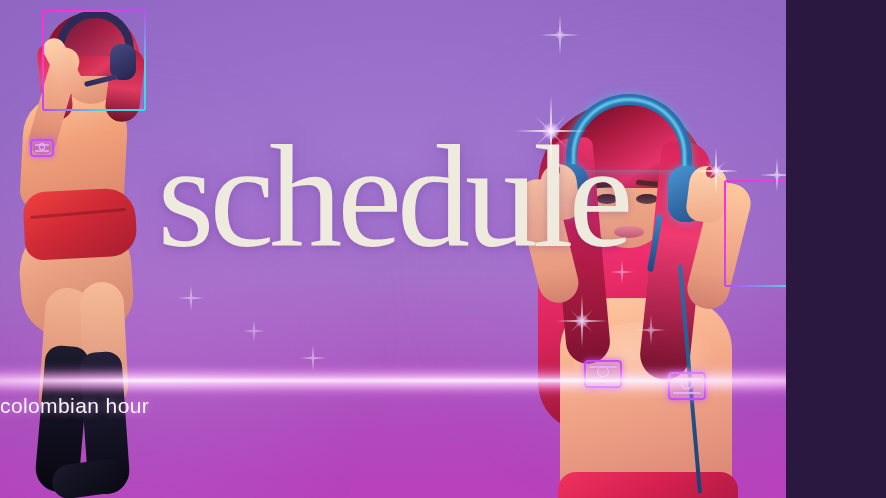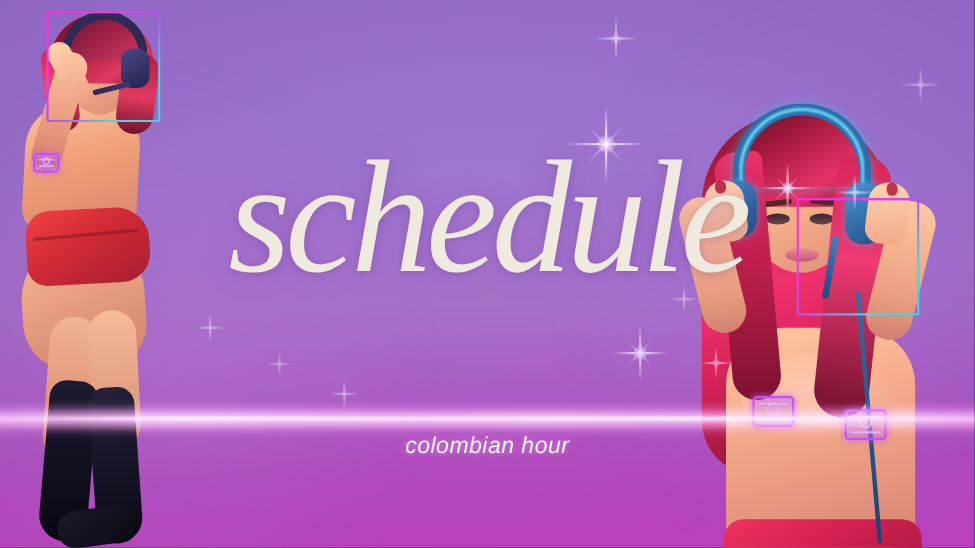--- a/index.html
+++ b/index.html
@@ -1,24 +1,23 @@
 <!DOCTYPE html>
 <html><head>
 <meta charset="utf-8">
 <style>
   html,body{margin:0;padding:0;background:#2a1840;}
   *{box-sizing:border-box;}
 
   #banner{
     position:relative;
-    width:886px;height:498px;
+    width:786px;height:498px;
     overflow:hidden;
     font-family:"Liberation Sans",sans-serif;
     user-select:none;
-    font-style:italic;
   }
 
   
   .bg-base{
     position:absolute;inset:0;
     background:linear-gradient(178deg,
       #9a6fd0 0%,
       #9a70cf 22%,
       #9d70cd 40%,
       #a56ecb 55%,
@@ -203,21 +202,21 @@
   #time-line{
     position:absolute;left:0;right:0;top:360px;
     text-align:center;
     font-size:21px;font-weight:700;
     letter-spacing:6.5px;
     color:#fdf6ff;
     text-shadow:0 0 10px rgba(255,160,245,.75),0 0 20px rgba(220,110,230,.5);
   }
   #sub-line{
     position:absolute;left:0;right:0;top:394px;
-    text-align:center;
+    text-align:left;
     font-size:21px;font-weight:400;
     letter-spacing:.4px;
     color:#fbf4ff;
     text-shadow:0 0 8px rgba(255,180,250,.6);
   }
 </style>
 </head>
 <body>
 
 <div id="banner">

